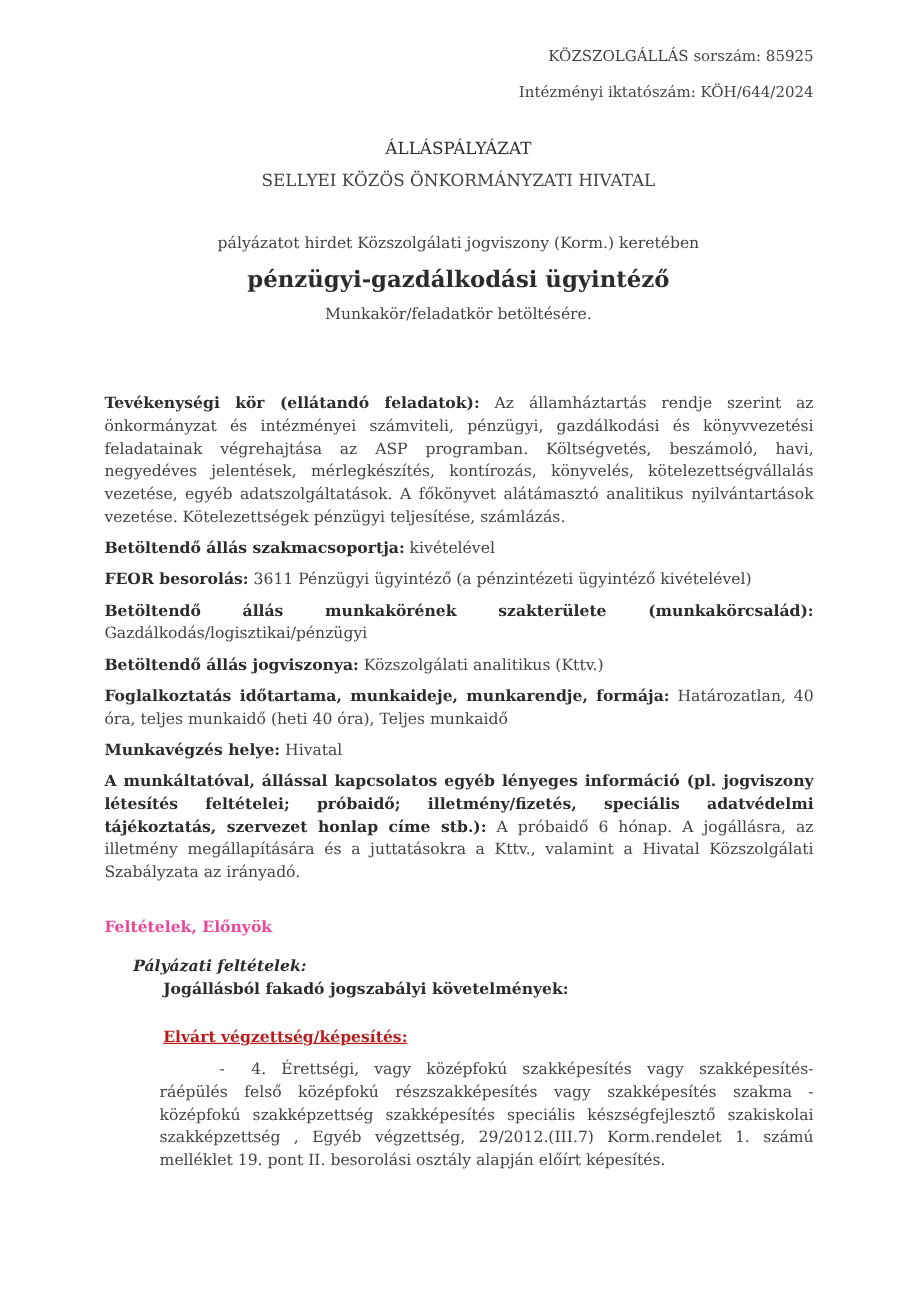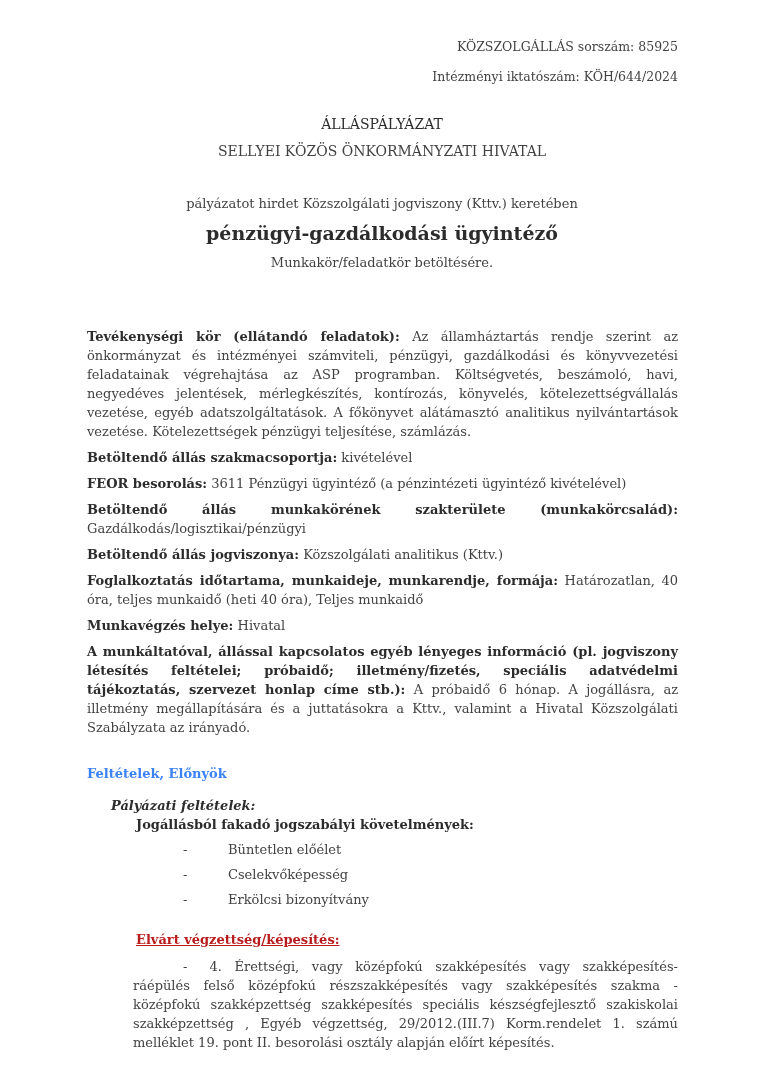--- a/index.html
+++ b/index.html
@@ -32,21 +32,21 @@
   .t-heading  { margin-top: 30px; font-size: 14px; font-weight: normal; color: #2c2c2c; }
   .t-org      { margin-top: 8px;  font-size: 14px; }
   .t-sub      { margin-top: 33px; font-size: 13px; }
   .t-pos      { margin-top: 7px;  font-size: 19px; line-height: 26px; font-weight: bold; color: #2c2c2c; }
   .t-suffix   { margin-top: 7px;  font-size: 13px; }
 
   
   .body { margin: 55px 86px 0 87px; }
   p.para { text-align: justify; margin-bottom: 7px; }
 
-  .cond-heading { margin-top: 27px; font-weight: bold; color: #3b82f6; }
+  .cond-heading { margin-top: 27px; font-weight: bold; color: #ec4899; }
   .cond-sub {
     margin-top: 13px; margin-left: 24px;
     font-weight: bold; font-style: italic; color: #2c2c2c;
   }
   .cond-req-h { margin-left: 49px; font-weight: bold; color: #2c2c2c; }
 
   ul.req-list { list-style: none; margin-top: 6px; }
   ul.req-list li { margin-left: 96px; margin-bottom: 6px; }
   ul.req-list .dash { display: inline-block; width: 45px; }
 
@@ -63,21 +63,21 @@
 <div class="page">
 
   <div class="doc-header">
     <div class="hline">KÖZSZOLGÁLLÁS sorszám: 85925</div>
     <div class="hline">Intézményi iktatószám: KÖH/644/2024</div>
   </div>
 
   <div class="title-block">
     <div class="t-heading">ÁLLÁSPÁLYÁZAT</div>
     <div class="t-org">SELLYEI KÖZÖS ÖNKORMÁNYZATI HIVATAL</div>
-    <div class="t-sub">pályázatot hirdet Közszolgálati jogviszony (Kttv.) keretében</div>
+    <div class="t-sub">pályázatot hirdet Közszolgálati jogviszony (Korm.) keretében</div>
     <div class="t-pos">pénzügyi-gazdálkodási ügyintéző</div>
     <div class="t-suffix">Munkakör/feladatkör betöltésére.</div>
   </div>
 
   <div class="body">
 
     <p class="para"><strong>Tevékenységi kör (ellátandó feladatok):</strong><span> Az államháztartás rendje szerint az önkormányzat és intézményei számviteli, pénzügyi, gazdálkodási és könyvvezetési feladatainak végrehajtása az ASP programban. Költségvetés, beszámoló, havi, negyedéves jelentések, mérlegkészítés, kontírozás, könyvelés, kötelezettségvállalás vezetése, egyéb adatszolgáltatások. A főkönyvet alátámasztó analitikus nyilvántartások vezetése. Kötelezettségek pénzügyi teljesítése, számlázás.</span></p>
 
     <p class="para"><strong>Betöltendő állás szakmacsoportja:</strong><span> kivételével</span></p>
 
@@ -92,24 +92,19 @@
     <p class="para"><strong>Munkavégzés helye:</strong><span> Hivatal</span></p>
 
     <p class="para"><strong>A munkáltatóval, állással kapcsolatos egyéb lényeges információ (pl. jogviszony létesítés feltételei; próbaidő; illetmény/fizetés, speciális adatvédelmi tájékoztatás, szervezet honlap címe stb.):</strong><span> A próbaidő 6 hónap. A jogállásra, az illetmény megállapítására és a juttatásokra a Kttv., valamint a Hivatal Közszolgálati Szabályzata az irányadó.</span></p>
 
     <div class="cond-heading">Feltételek, Előnyök</div>
 
     <div class="cond-sub">Pályázati feltételek:</div>
 
     <div class="cond-req-h">Jogállásból fakadó jogszabályi követelmények:</div>
 
-    <ul class="req-list">
-      <li><span class="dash">-</span><span>Büntetlen előélet</span></li>
-      <li><span class="dash">-</span><span>Cselekvőképesség</span></li>
-      <li><span class="dash">-</span><span>Erkölcsi bizonyítvány</span></li>
-    </ul>
 
     <div class="qual-h">Elvárt végzettség/képesítés:</div>
 
     <p class="qual-p"><span class="dash">-</span><span>4. Érettségi,  vagy középfokú szakképesítés vagy szakképesítés-ráépülés felső középfokú részszakképesítés vagy szakképesítés  szakma - középfokú szakképzettség szakképesítés  speciális készségfejlesztő szakiskolai szakképzettség , Egyéb végzettség, 29/2012.(III.7) Korm.rendelet 1. számú melléklet 19. pont II. besorolási osztály alapján előírt képesítés.</span></p>
 
   </div>
 </div>
 
 </body></html>

